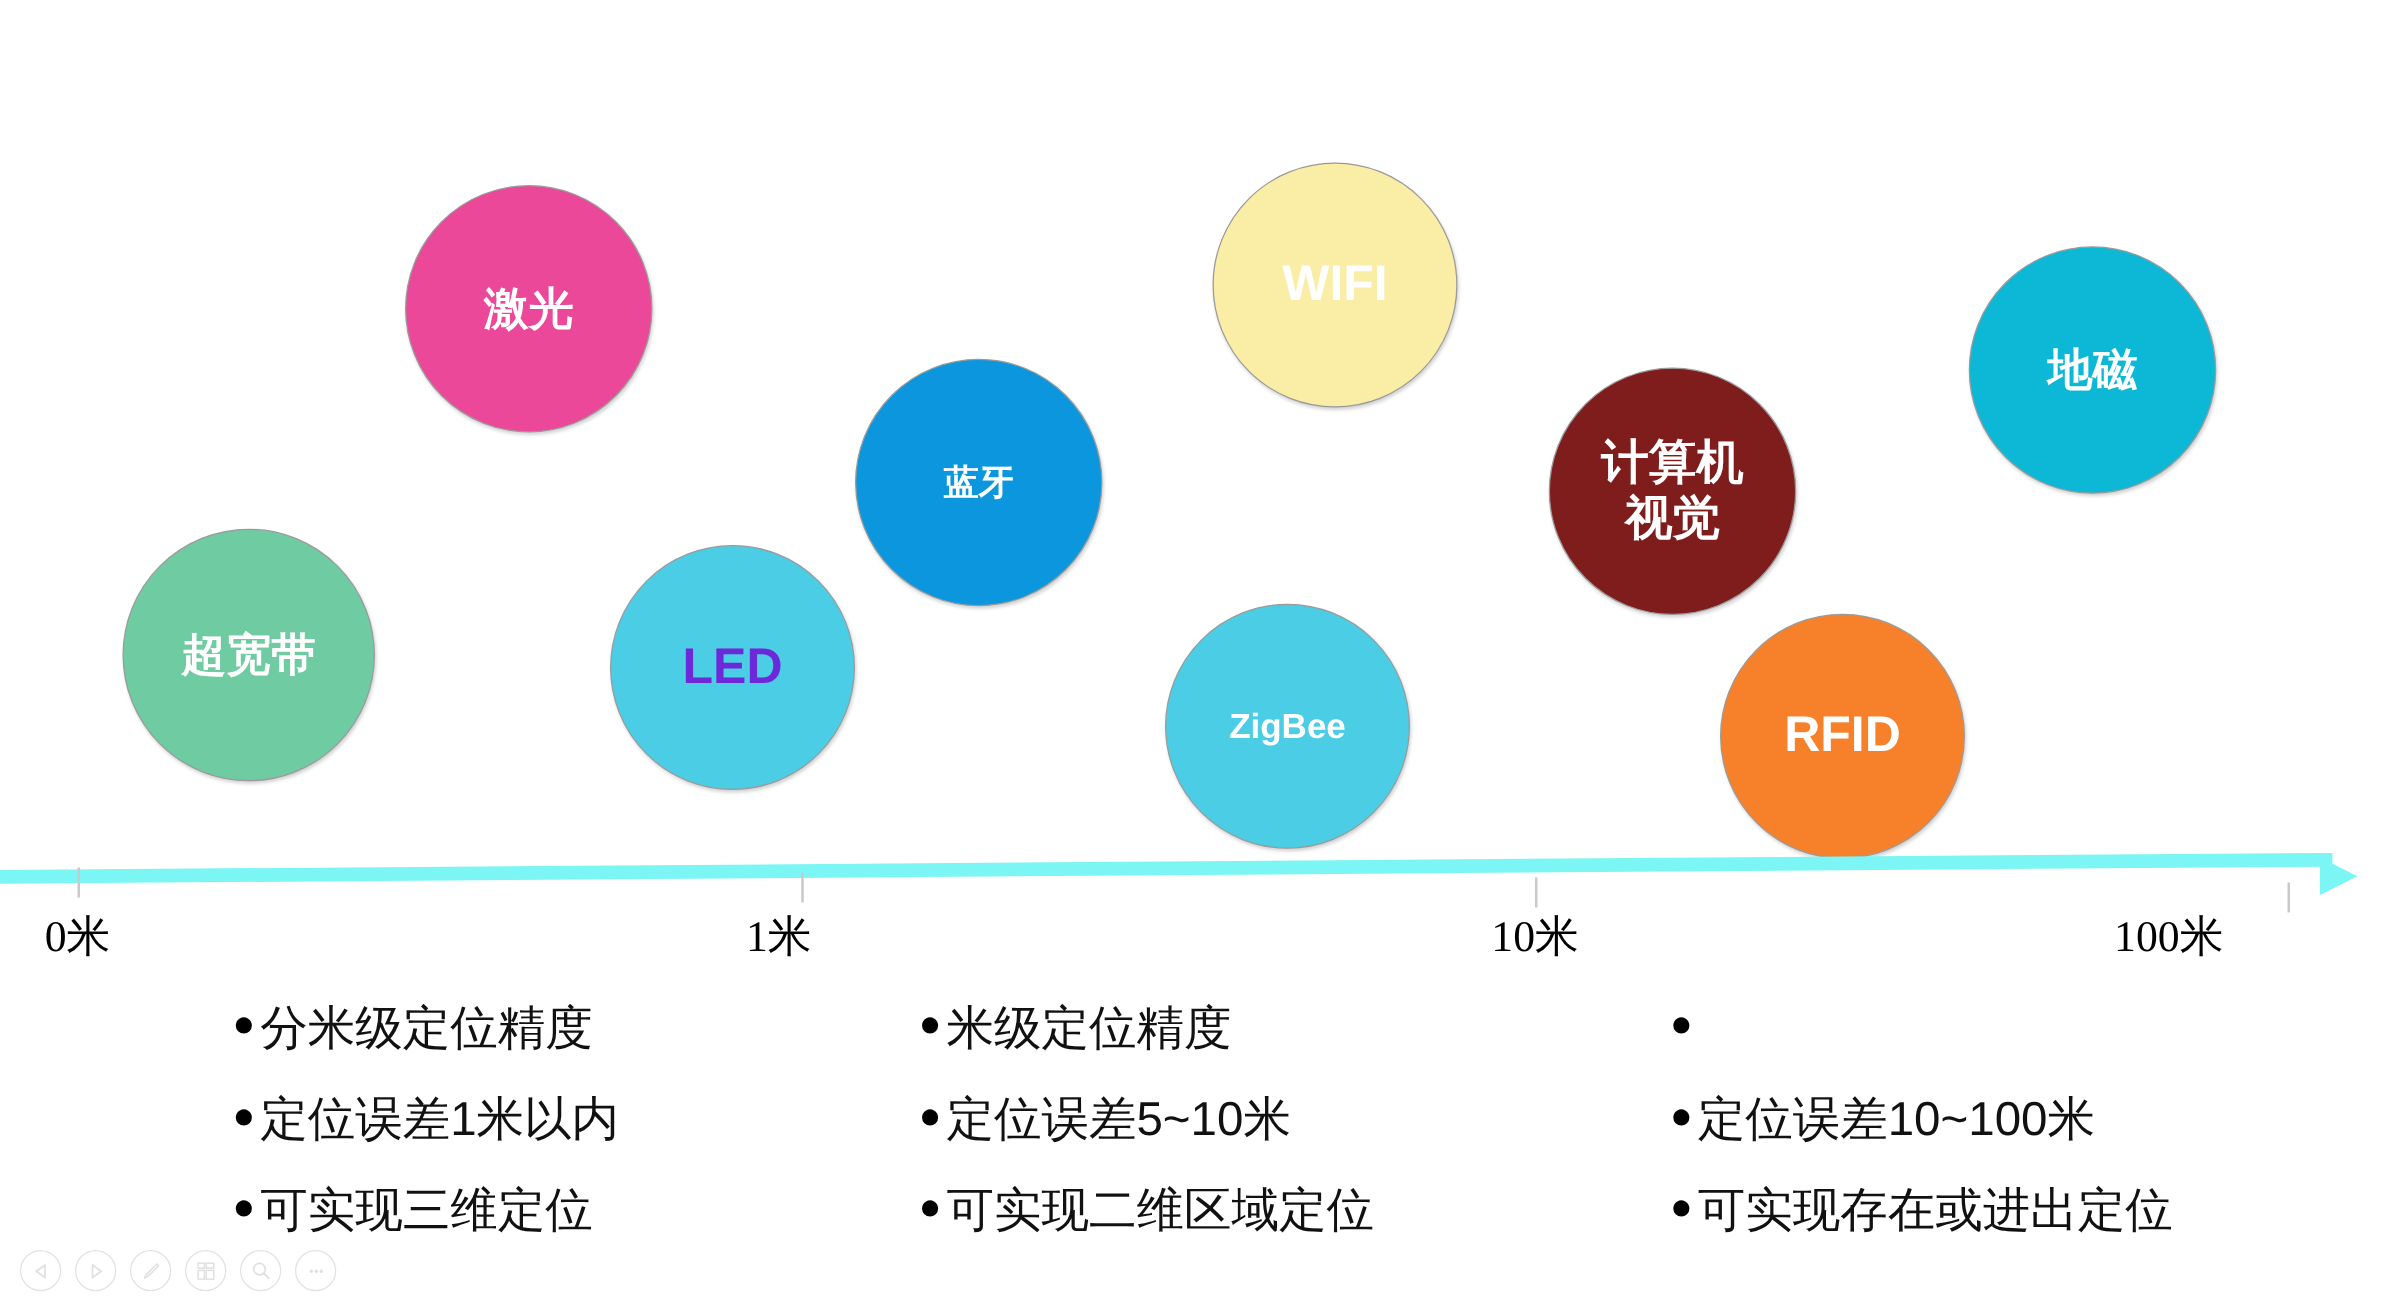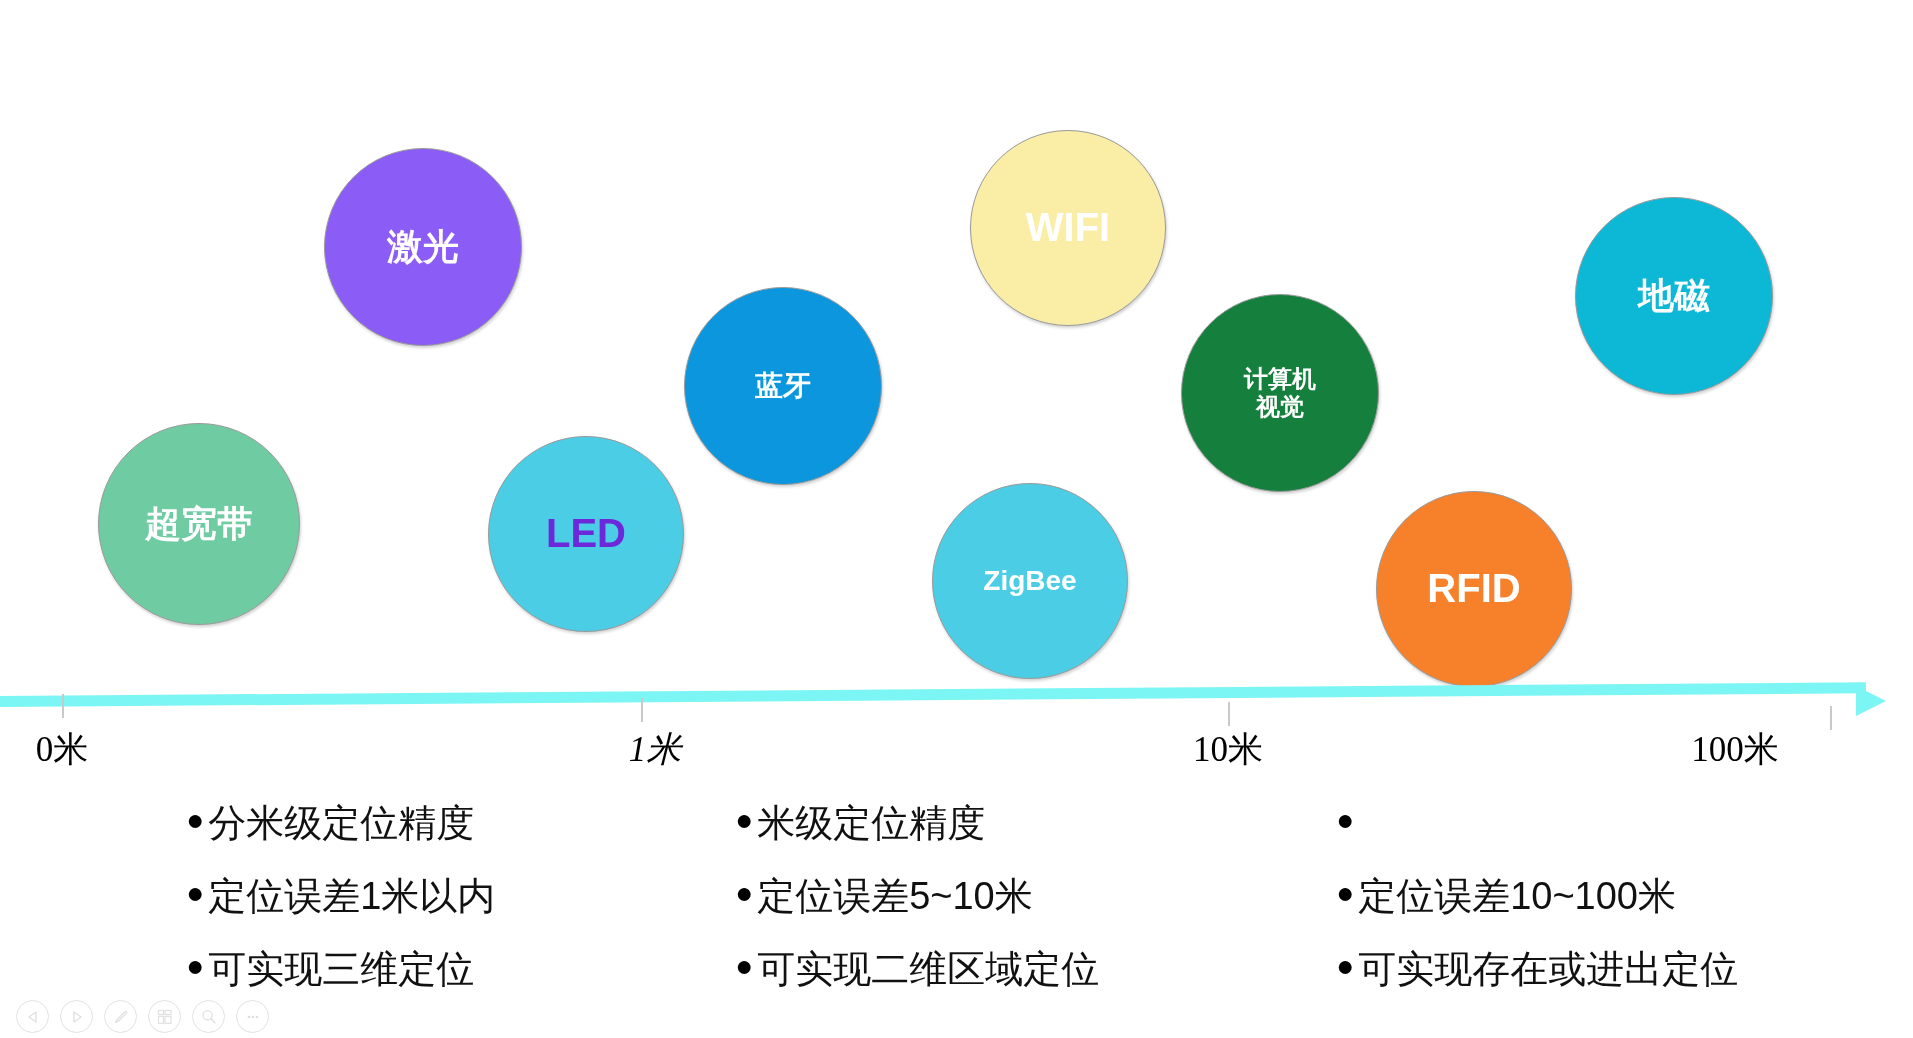--- a/index.html
+++ b/index.html
@@ -131,36 +131,36 @@
 </style>
 </head>
 <body>
 
 <div id="slide">
 
   <div id="bubbles">
       <div class="bubble" style="left: 98px; top: 423px; width: 202px; height: 202px; background: rgb(111, 203, 162); color: rgb(255, 255, 255); font-size: 36px;">
         <span class="lbl">超宽带</span>
       </div>
-      <div class="bubble" style="left: 324px; top: 148px; width: 198px; height: 198px; background: #8b5cf6; color: rgb(255, 255, 255); font-size: 36px;">
+      <div class="bubble" style="left: 324px; top: 148px; width: 198px; height: 198px; background: #ec4899; color: rgb(255, 255, 255); font-size: 36px;">
         <span class="lbl">激光</span>
       </div>
       <div class="bubble" style="left: 488px; top: 436px; width: 196px; height: 196px; background: rgb(75, 205, 229); color: #6d28d9; font-size: 40px;">
         <span class="lbl">LED</span>
       </div>
       <div class="bubble" style="left: 684px; top: 287px; width: 198px; height: 198px; background: rgb(11, 150, 222); color: rgb(255, 255, 255); font-size: 28px;">
         <span class="lbl">蓝牙</span>
       </div>
       <div class="bubble" style="left: 970px; top: 130px; width: 196px; height: 196px; background: rgb(250, 237, 165); color: rgb(255, 255, 255); font-size: 40px;">
         <span class="lbl">WIFI</span>
       </div>
       <div class="bubble" style="left: 932px; top: 483px; width: 196px; height: 196px; background: rgb(75, 205, 229); color: rgb(255, 255, 255); font-size: 28px;">
         <span class="lbl">ZigBee</span>
       </div>
-      <div class="bubble" style="left: 1181px; top: 294px; width: 198px; height: 198px; background: #15803d; color: rgb(255, 255, 255); font-size: 24px;">
+      <div class="bubble" style="left: 1239px; top: 294px; width: 198px; height: 198px; background: #7f1d1d; color: rgb(255, 255, 255); font-size: 38px;">
         <span class="lbl">计算机
 视觉</span>
       </div>
       <div class="bubble" style="left: 1376px; top: 491px; width: 196px; height: 196px; background: rgb(247, 129, 43); color: rgb(255, 255, 255); font-size: 40px;">
         <span class="lbl">RFID</span>
       </div>
       <div class="bubble" style="left: 1575px; top: 197px; width: 198px; height: 198px; background: rgb(12, 184, 214); color: rgb(255, 255, 255); font-size: 36px;">
         <span class="lbl">地磁</span>
       </div>
     </div>
@@ -170,21 +170,21 @@
     <div id="axis-head"></div>
     <div id="ticks">
         <div class="tick" style="left: 62px; top: 6.42133px;"></div>
         <div class="tick" style="left: 641px; top: 10.356px;"></div>
         <div class="tick" style="left: 1228px; top: 14.345px;"></div>
         <div class="tick" style="left: 1830px; top: 18.436px;"></div>
       </div>
   </div>
   <div id="tick-labels">
       <div class="tick-label" style="left: 62px;">0米</div>
-      <div class="tick-label" style="left: 655px; font-style: italic;">1米</div>
+      <div class="tick-label" style="left: 623px;">1米</div>
       <div class="tick-label" style="left: 1228px;">10米</div>
       <div class="tick-label" style="left: 1735px;">100米</div>
     </div>
 
   <div id="bullet-cols">
       <div class="bullet-col" style="left: 186px;">
         <div class="bullet-row">
           <span class="bullet-dot">●</span>
           <span class="bullet-text">分米级定位精度</span>
         </div>

